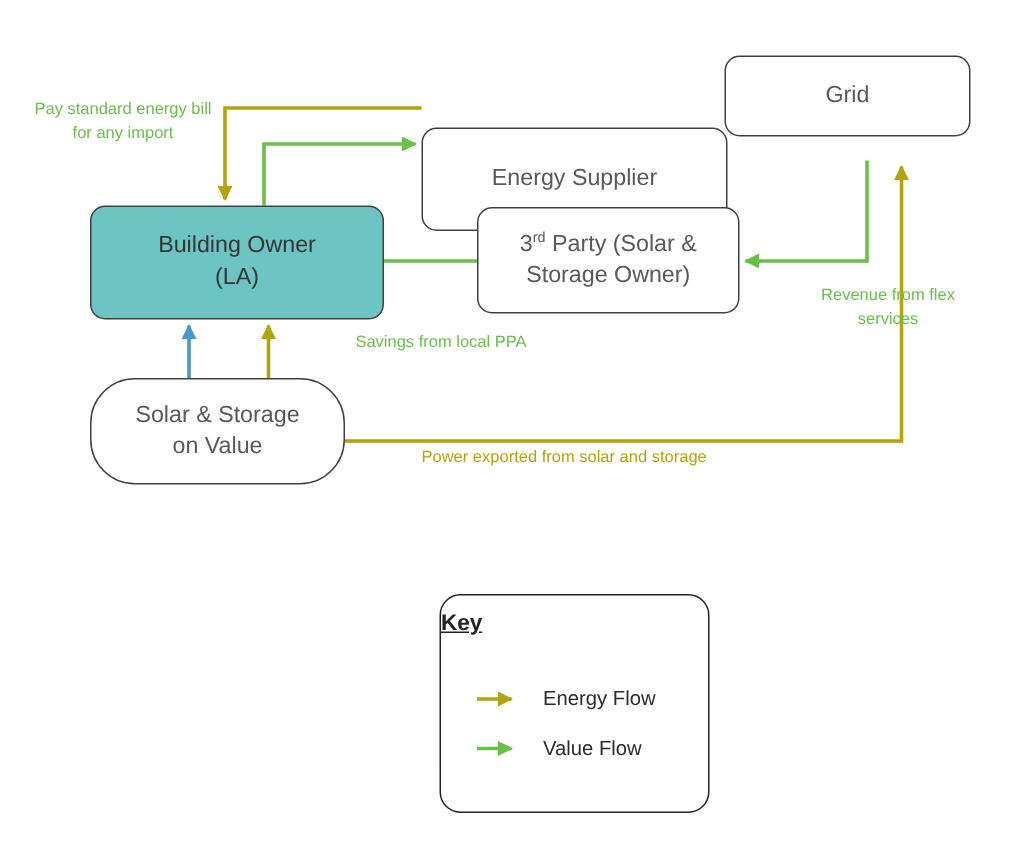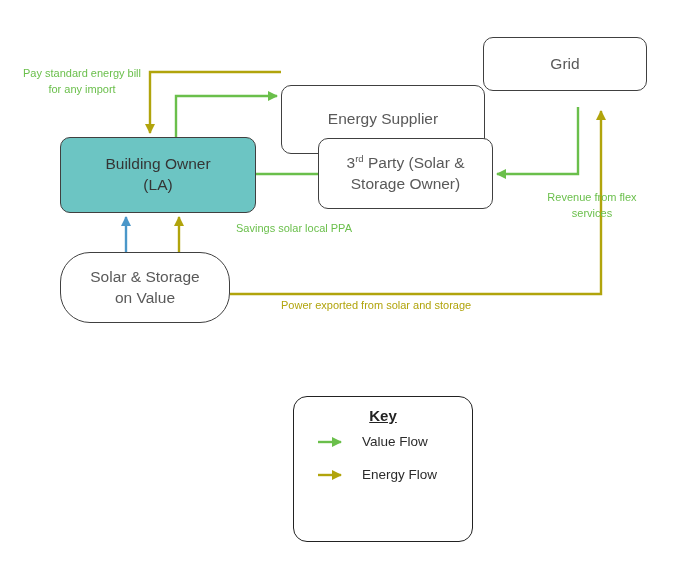--- a/index.html
+++ b/index.html
@@ -17,22 +17,22 @@
   .node--teal { background:#6cc5c3; color:#353535; }
   .node sup { font-size:0.62em; }
 
   .edge-label { position:absolute; font-size:11px; line-height:1.45; text-align:center; }
   .edge-label--green { color:#6abf4b; }
   .edge-label--olive { color:#b1a40c; }
   .edge-label--nowrap { white-space:nowrap; text-align:left; }
 
   .keybox { position:absolute; left:293px; top:396px; width:180px; height:146px;
             border:1.5px solid #222222; border-radius:14px; background:#ffffff; padding-top:10px; }
-  .keybox-title { text-align:center; font-size:15px; font-weight:bold; text-decoration:underline;
-                  color:#222222; margin-bottom:1px; }
+  .keybox-title { text-align:left; font-size:15px; font-weight:bold; text-decoration:underline;
+                  color:#222222; margin-bottom:25px; }
   .key-row { display:flex; align-items:center; gap:10px; padding-left:22px; height:33px; }
   .key-row svg { flex:0 0 auto; }
   .key-row-label { font-size:13.5px; color:#2b2b2b; }
 </style>
 </head>
 <body>
 
 <div class="canvas">
 
   <svg class="arrows" viewBox="0 0 673 573">
@@ -83,38 +83,38 @@
     <span>Storage Owner)</span>
   </div>
 
   <div class="node" style="left:60px; top:252px; width:170px; height:71px;border-radius:30px;">
     <span>Solar &amp; Storage</span>
     <span>on Value</span>
   </div>
 
   <div class="edge-label edge-label--green" style="left:22px; top:66px; width:120px;">Pay standard energy bill for any import</div>
 
-  <div class="edge-label edge-label--green" style="left:212px; top:221px; width:164px;">Savings solar local PPA</div>
+  <div class="edge-label edge-label--green" style="left:212px; top:221px; width:164px;">Savings from local PPA</div>
 
   <div class="edge-label edge-label--green" style="left:499px; top:190px; width:106px;margin-left:40px;">Revenue from flex services</div>
 
   <div class="edge-label edge-label--olive edge-label--nowrap" style="left:281px; top:298px;">Power exported from solar and storage</div>
 
   <div class="keybox">
     <div class="keybox-title">Key</div>
 
     <div class="key-row">
       <svg width="36" height="12">
-        <line x1="2" y1="6" x2="25" y2="6" stroke-width="2.4" marker-end="url(#ah-value)" stroke="#6abf4b"></line>
+        <line x1="2" y1="6" x2="25" y2="6" stroke-width="2.4" marker-end="url(#ah-energy)" stroke="#b1a40c"></line>
       </svg>
-      <span class="key-row-label">Value Flow</span>
+      <span class="key-row-label">Energy Flow</span>
     </div>
 
     <div class="key-row">
       <svg width="36" height="12">
-        <line x1="2" y1="6" x2="25" y2="6" stroke-width="2.4" marker-end="url(#ah-energy)" stroke="#b1a40c"></line>
+        <line x1="2" y1="6" x2="25" y2="6" stroke-width="2.4" marker-end="url(#ah-value)" stroke="#6abf4b"></line>
       </svg>
-      <span class="key-row-label">Energy Flow</span>
+      <span class="key-row-label">Value Flow</span>
     </div>
 
   </div>
 
 </div>
 
 </body></html>

